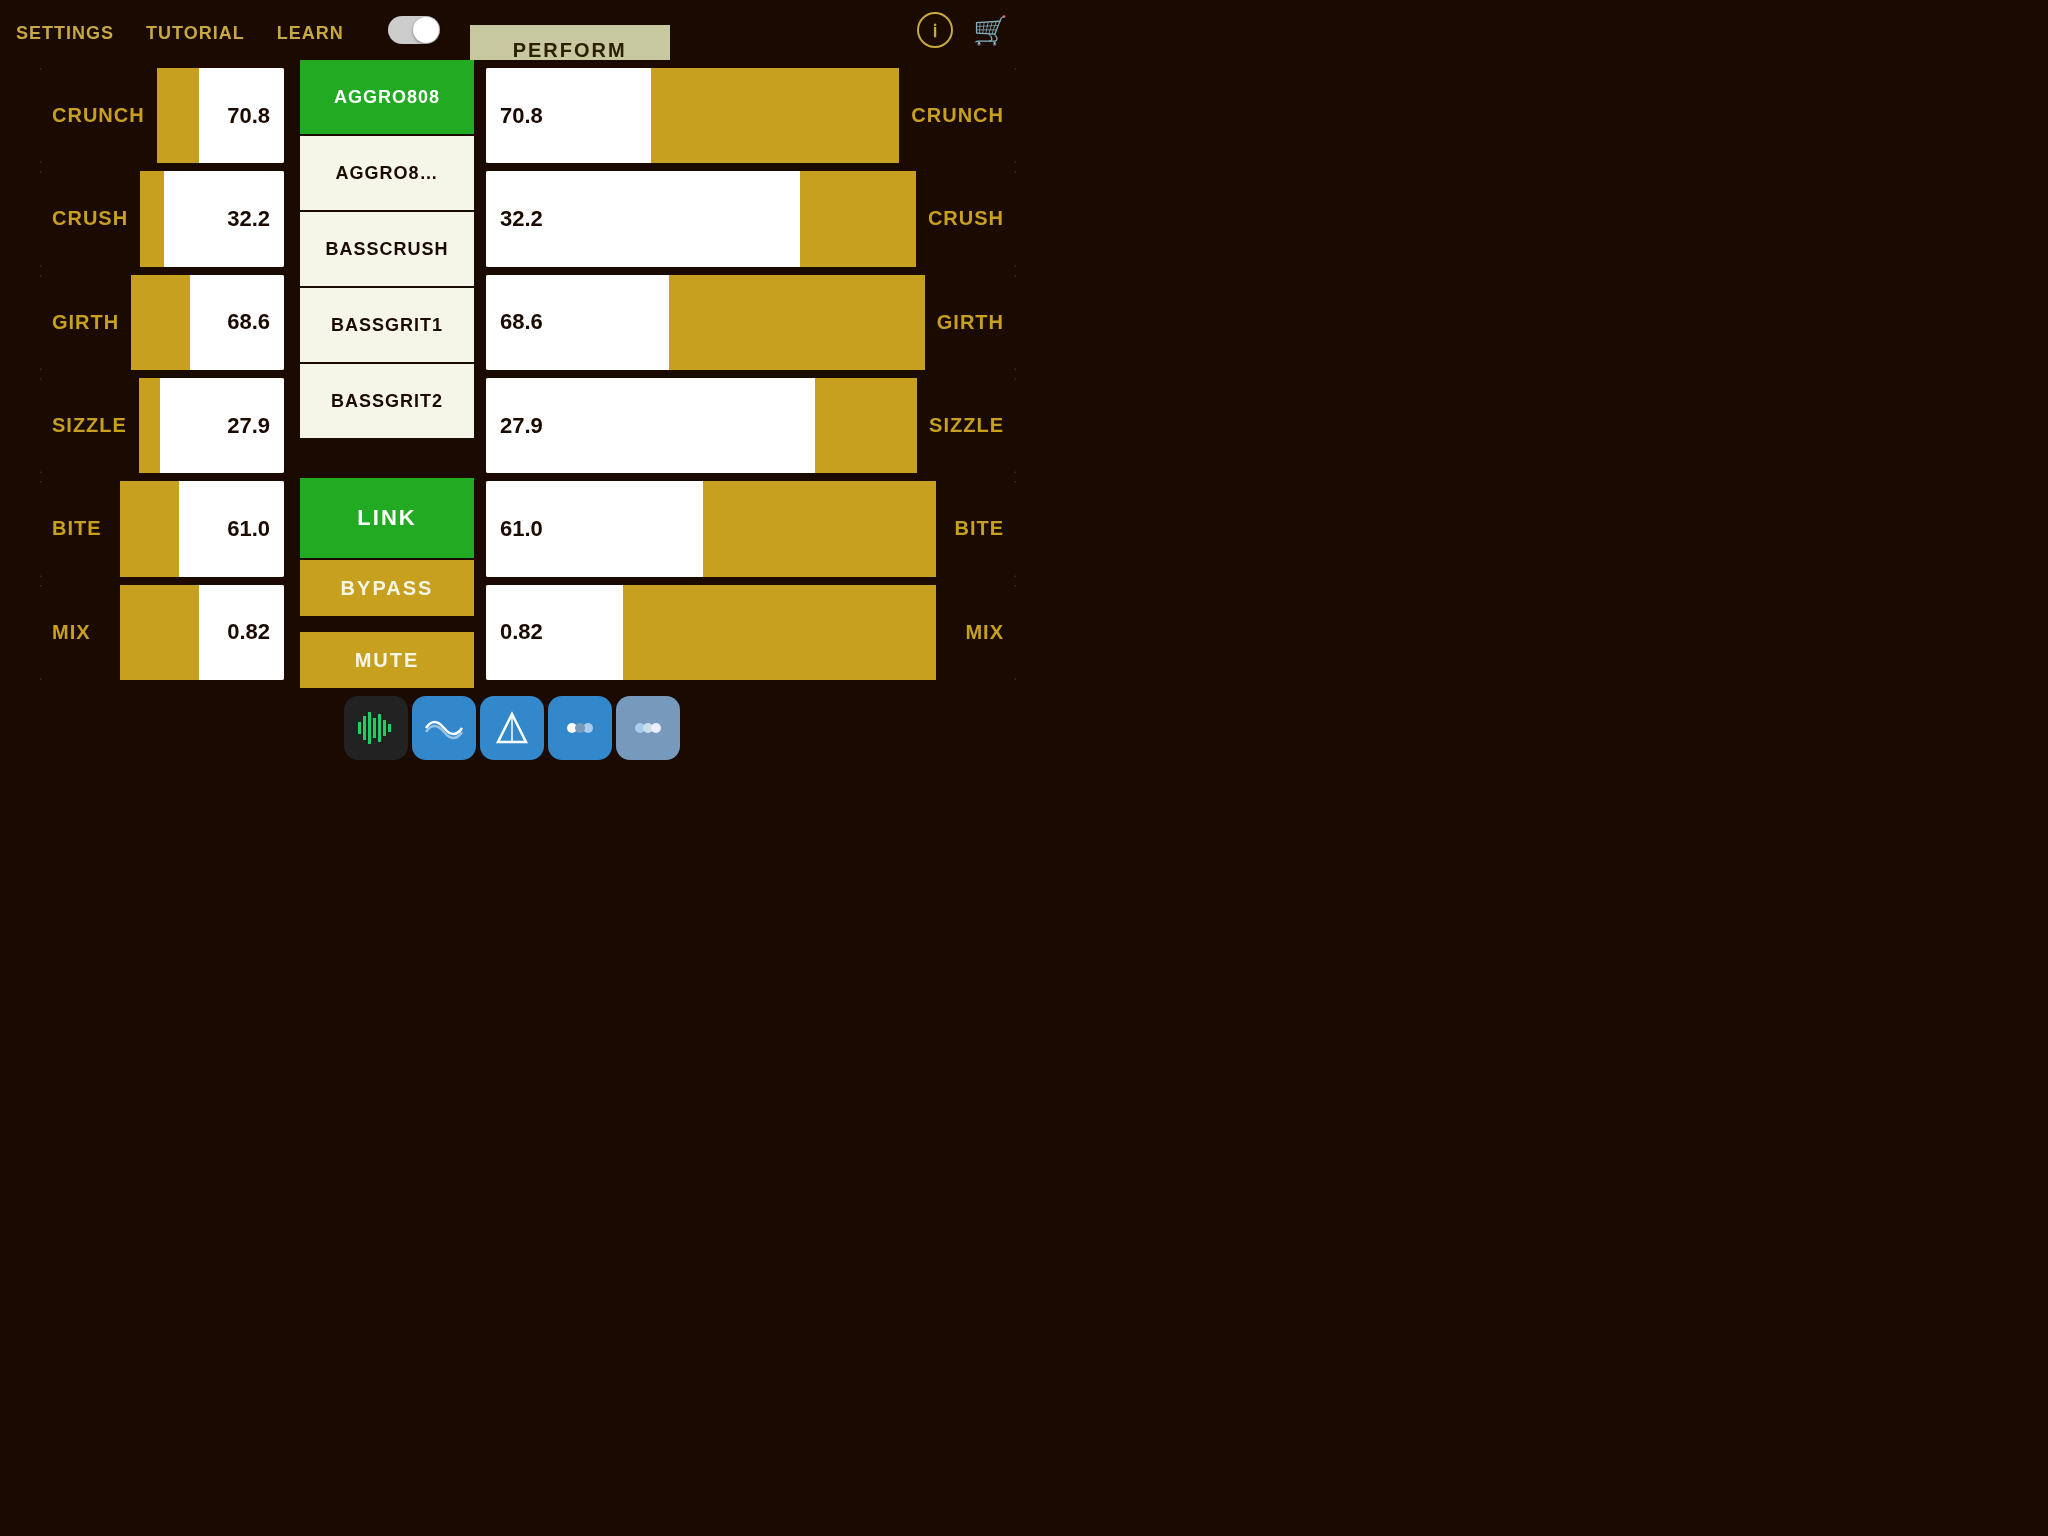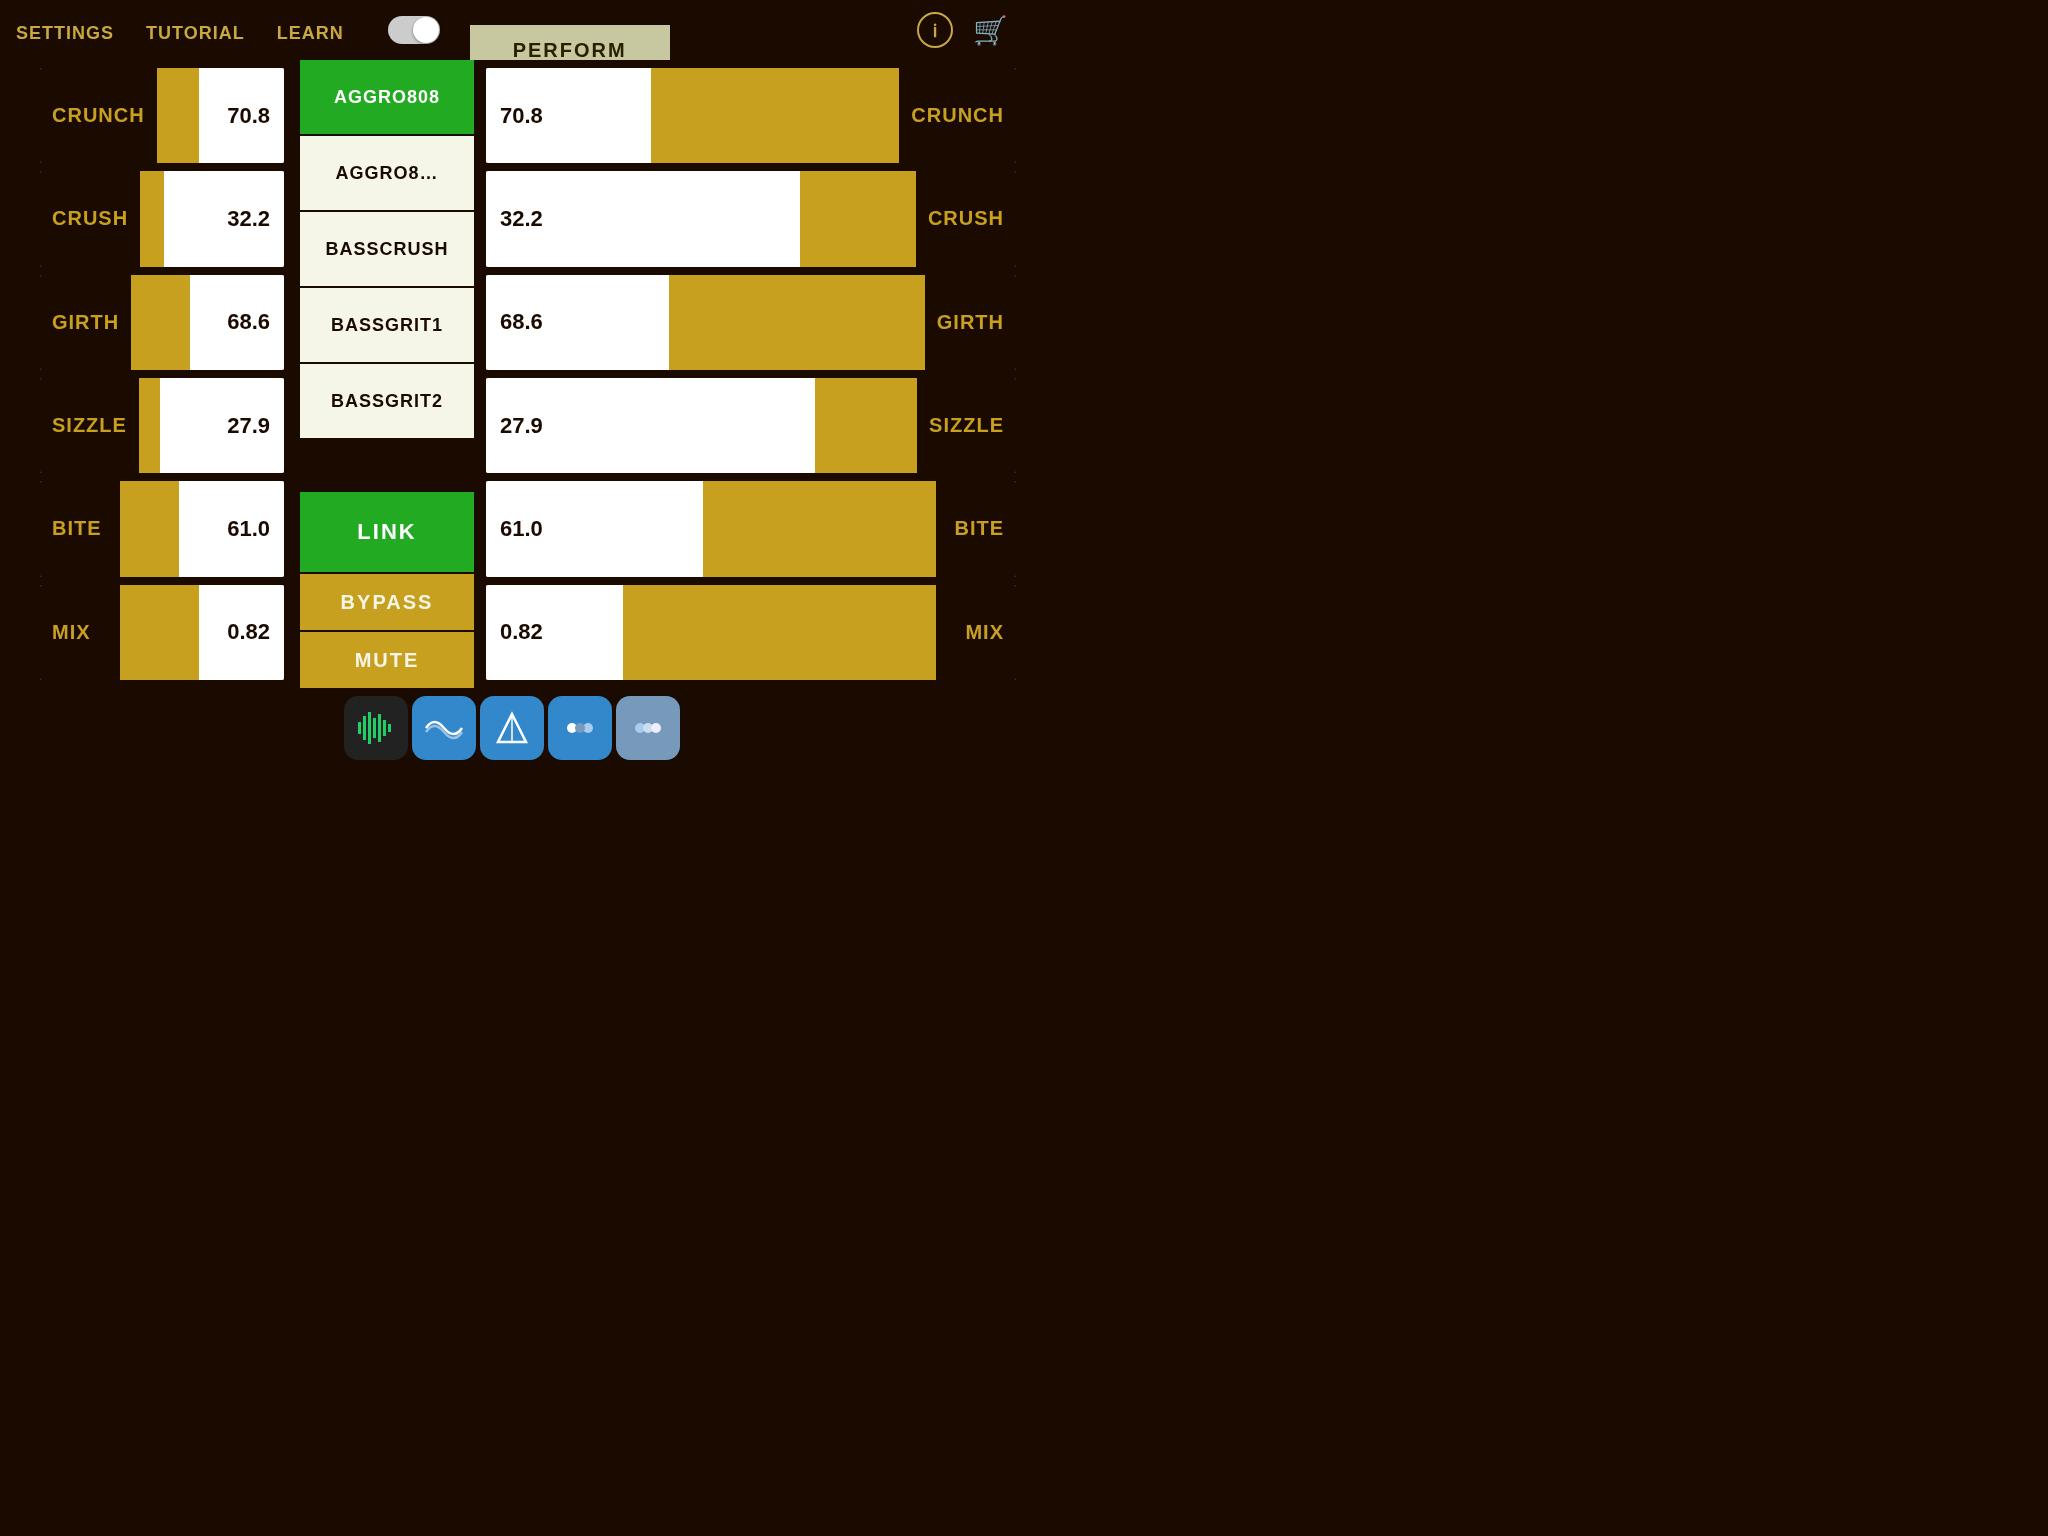--- a/index.html
+++ b/index.html
@@ -305,21 +305,21 @@
       background: #c8a020;
       color: #f5f5e8;
       font-size: 20px;
       font-weight: bold;
       letter-spacing: 2px;
       border: none;
       height: 56px;
       cursor: pointer;
       width: 100%;
       text-align: center;
-      margin-top: 2px;
+      margin-top: 16px;
     }
 
     
     .bottom-dock {
       height: 80px;
       display: flex;
       align-items: center;
       justify-content: center;
       gap: 4px;
       background: #1a0a00;

